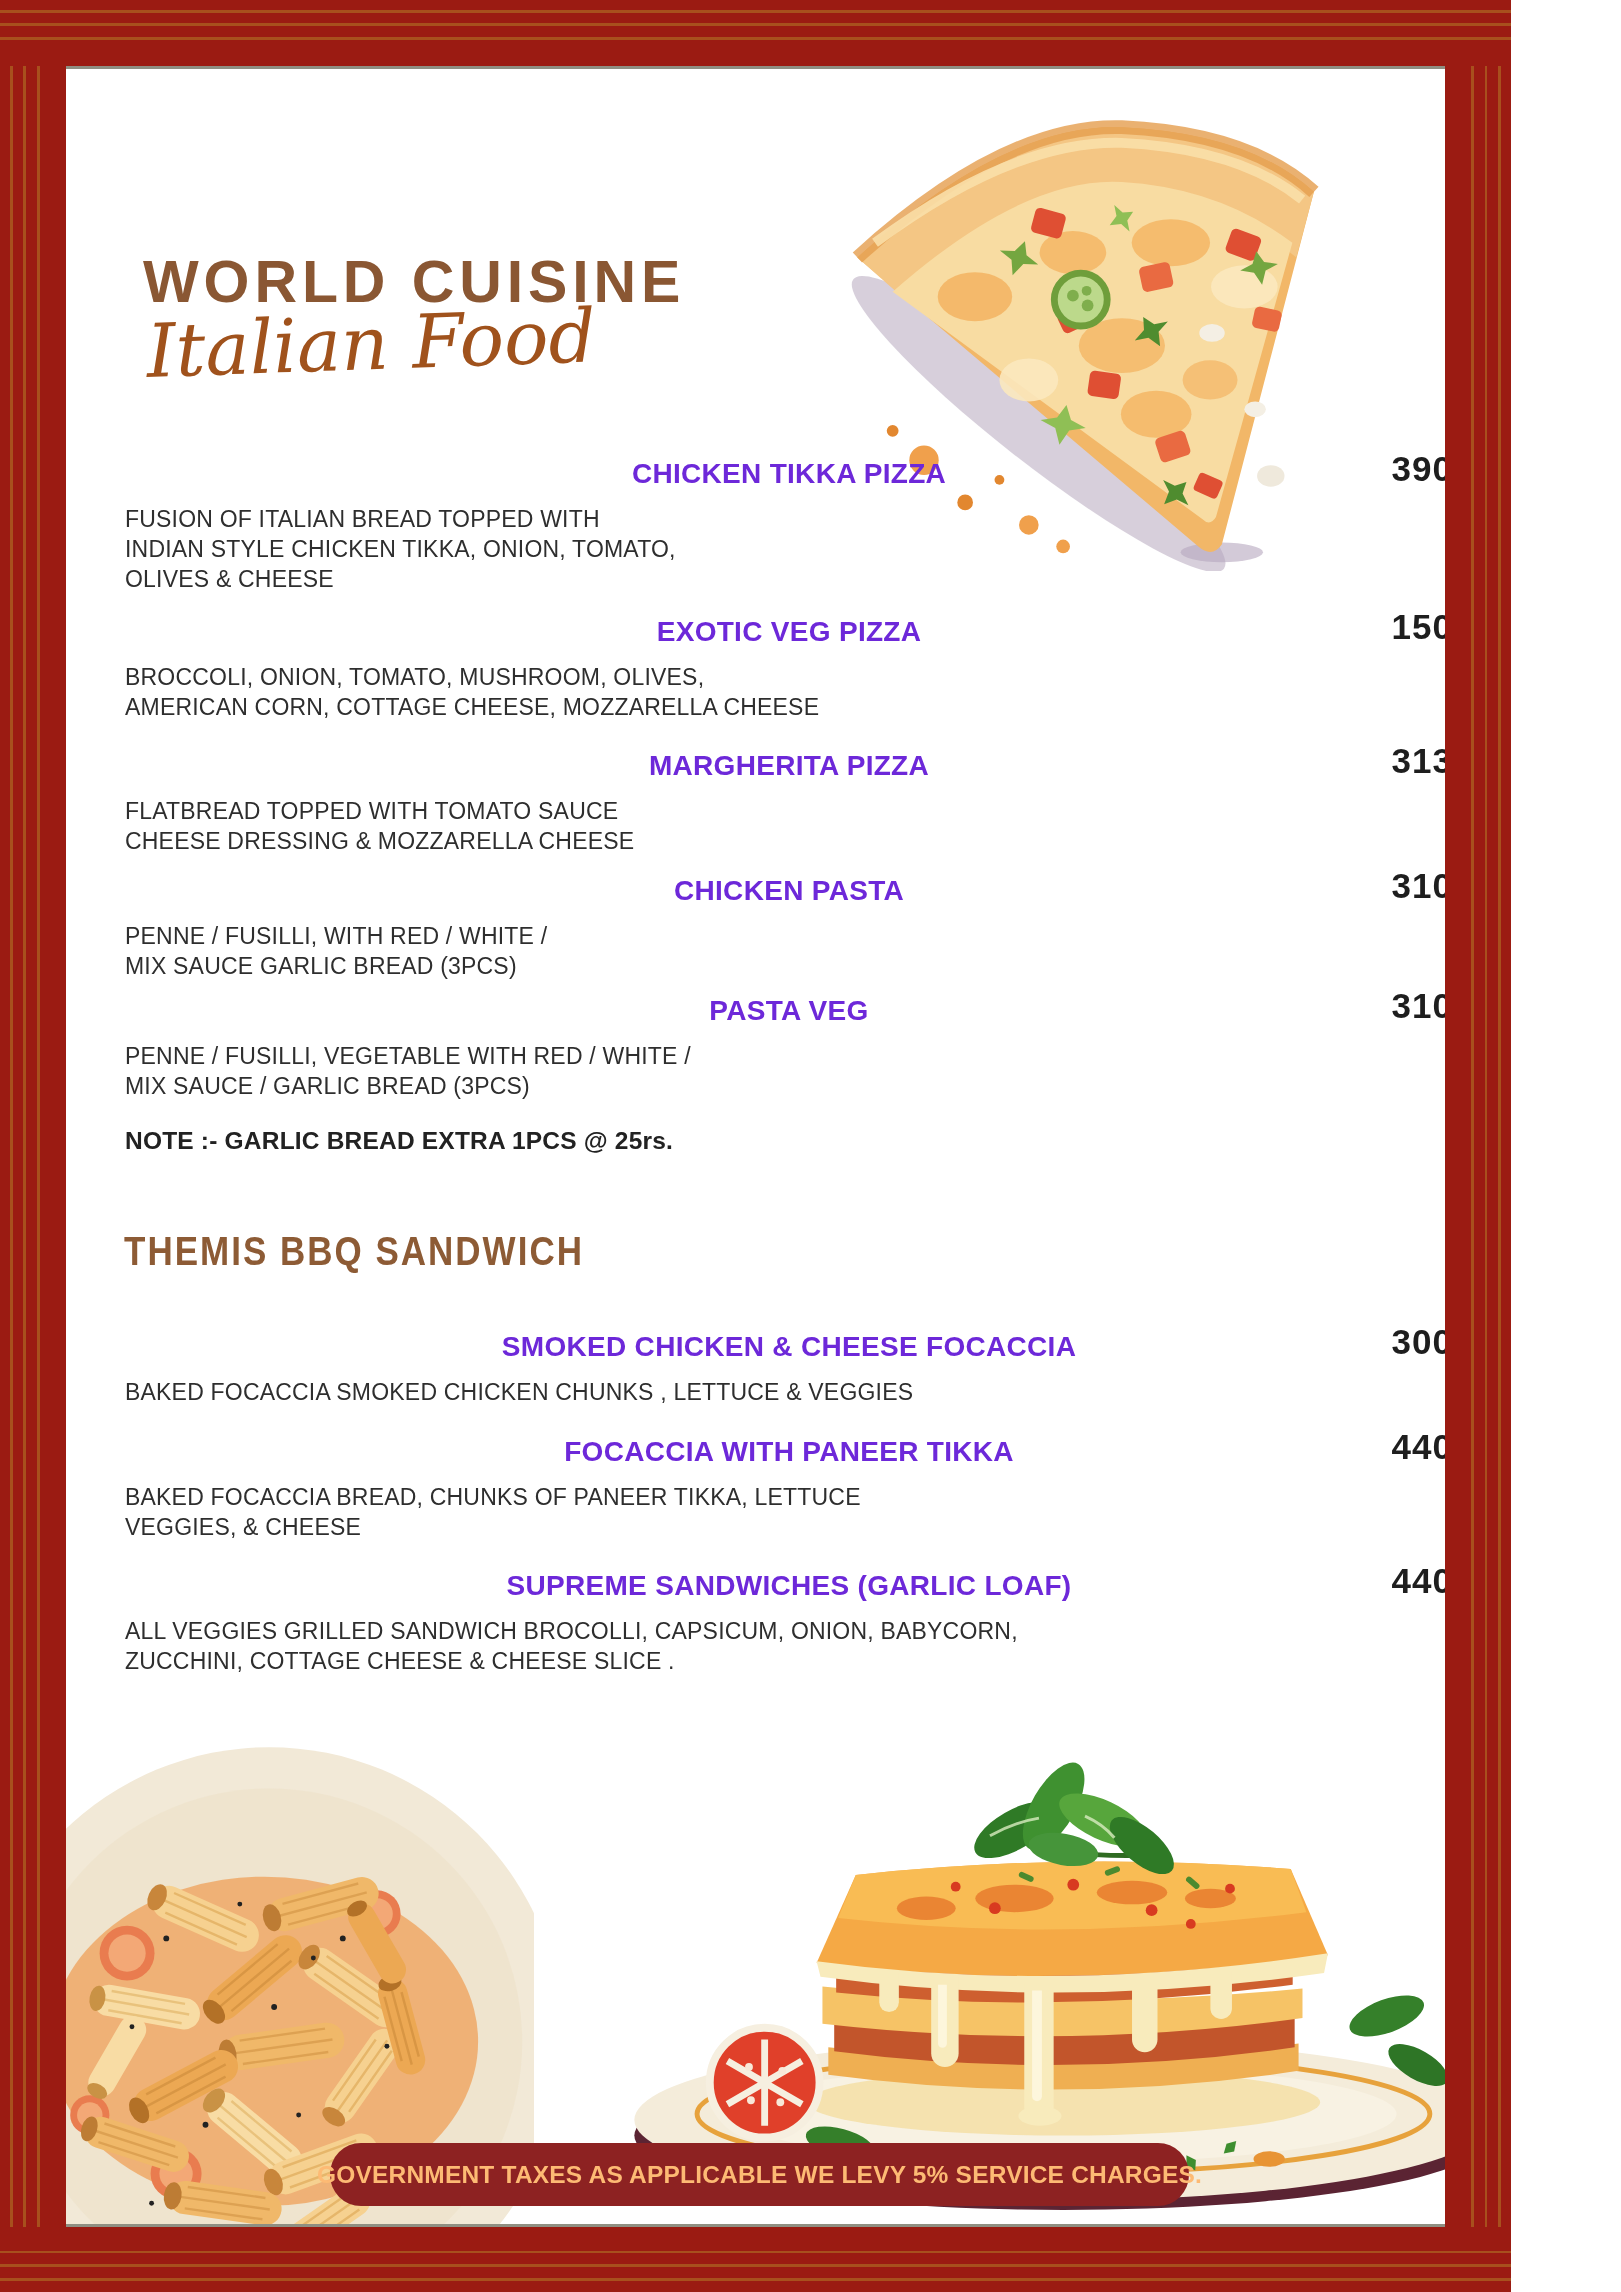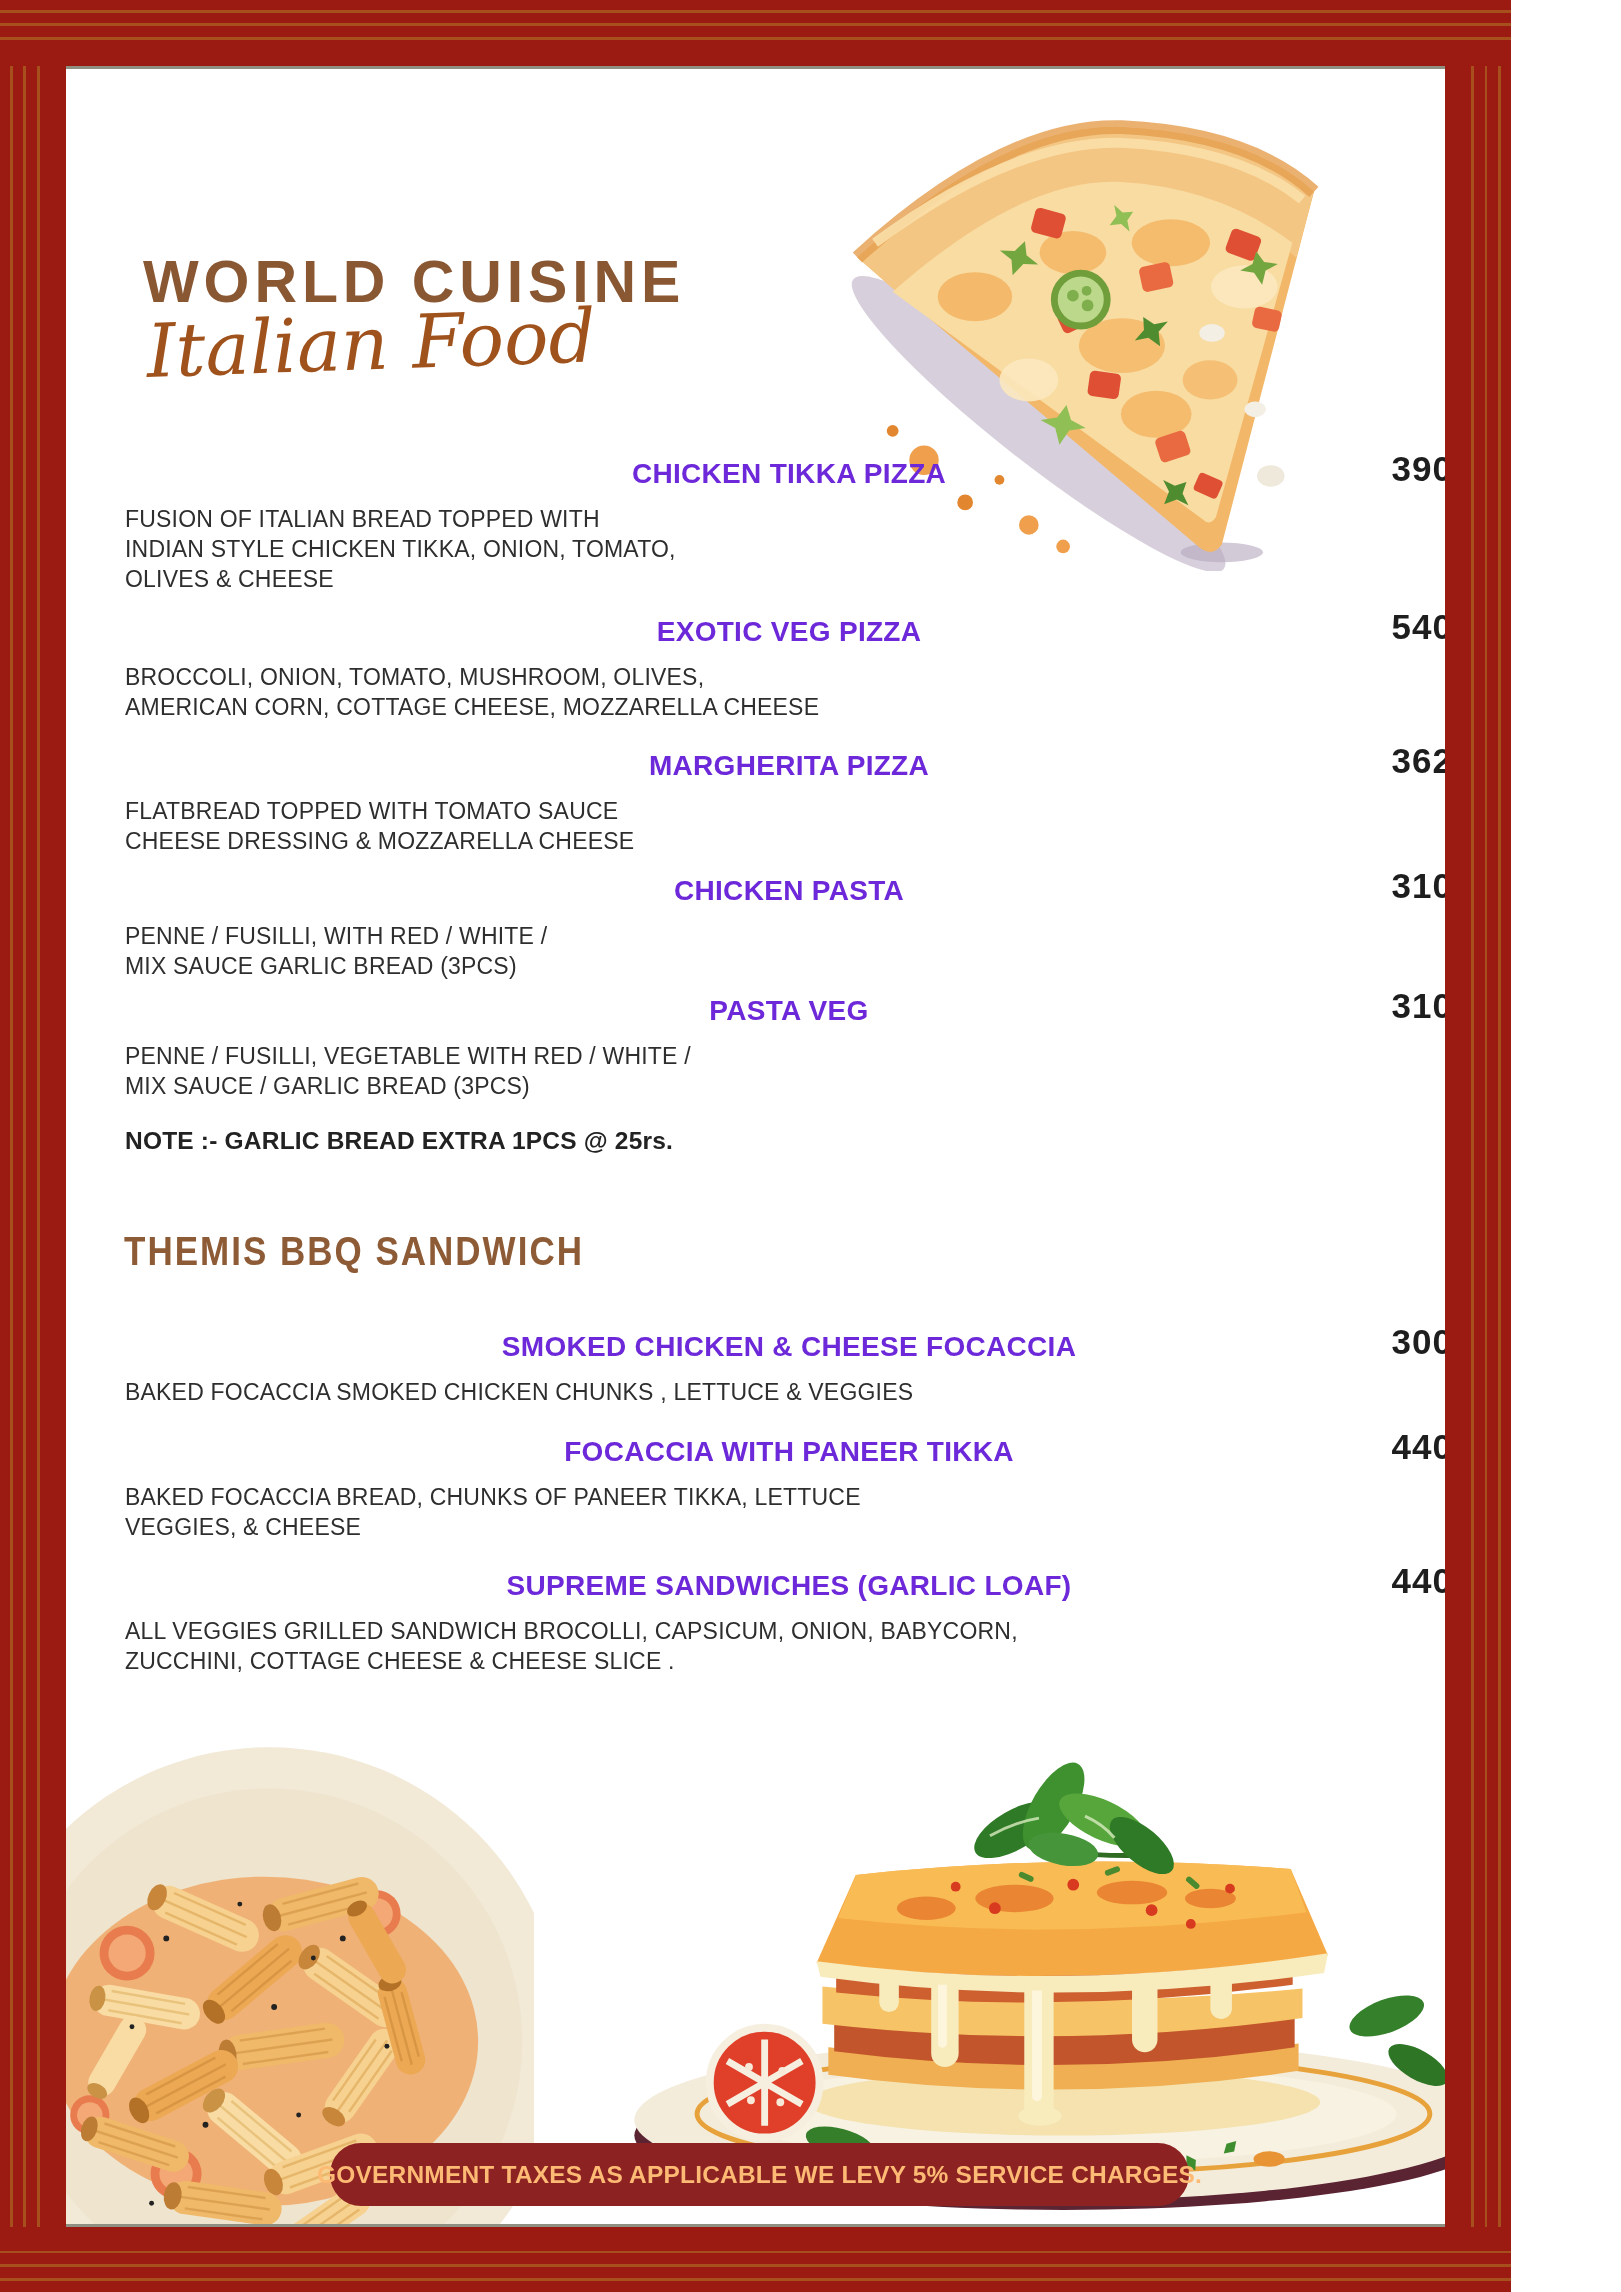--- a/index.html
+++ b/index.html
@@ -295,27 +295,27 @@
     <div class="item-name">CHICKEN TIKKA PIZZA</div>
     <div class="item-desc">FUSION OF ITALIAN BREAD TOPPED WITH
 INDIAN STYLE CHICKEN TIKKA, ONION, TOMATO,
 OLIVES &amp; CHEESE</div>
     <div class="item-price">390</div>
   </div>
   <div class="menu-item" style="top:615px">
     <div class="item-name">EXOTIC VEG PIZZA</div>
     <div class="item-desc">BROCCOLI, ONION, TOMATO, MUSHROOM, OLIVES,
 AMERICAN CORN, COTTAGE CHEESE, MOZZARELLA CHEESE</div>
-    <div class="item-price">540</div>
+    <div class="item-price">150</div>
   </div>
   <div class="menu-item" style="top:749px">
     <div class="item-name">MARGHERITA PIZZA</div>
     <div class="item-desc">FLATBREAD TOPPED WITH  TOMATO SAUCE
 CHEESE DRESSING &amp; MOZZARELLA CHEESE</div>
-    <div class="item-price">362</div>
+    <div class="item-price">313</div>
   </div>
   <div class="menu-item" style="top:874px">
     <div class="item-name">CHICKEN PASTA</div>
     <div class="item-desc">PENNE / FUSILLI,  WITH RED / WHITE  /
 MIX SAUCE GARLIC BREAD (3PCS)</div>
     <div class="item-price">310</div>
   </div>
   <div class="menu-item" style="top:994px">
     <div class="item-name">PASTA VEG</div>
     <div class="item-desc">PENNE / FUSILLI, VEGETABLE WITH RED / WHITE /

